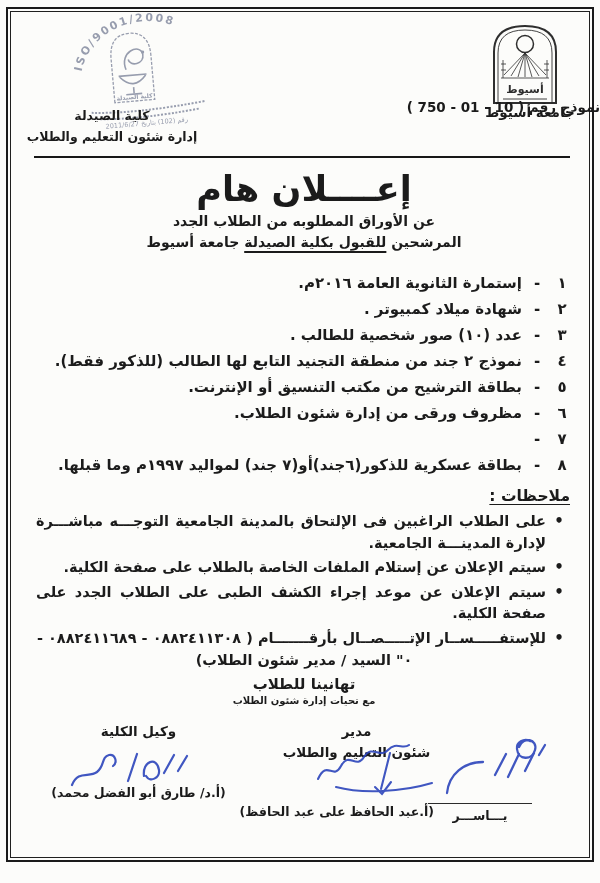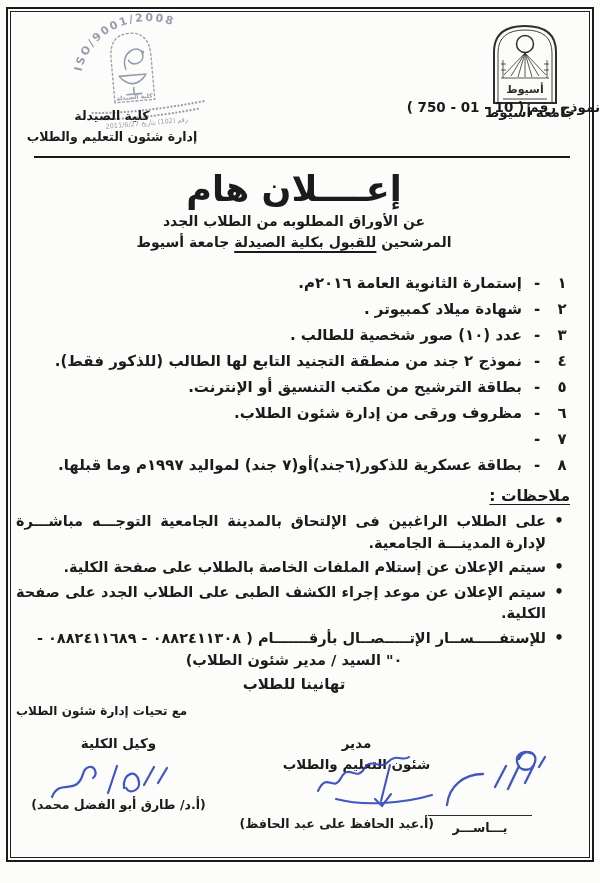--- a/index.html
+++ b/index.html
@@ -14,35 +14,35 @@
   .frame-inner{position:absolute;inset:2px;border:1.6px solid #1f1f1f;}
   
   .stamp{position:absolute;left:58px;top:8px;width:175px;height:120px;transform:rotate(-5deg);opacity:.9;}
   .emblem{position:absolute;left:490px;top:20px;width:70px;height:86px;}
   .univ-label{position:absolute;left:470px;top:104px;width:120px;text-align:center;font-weight:bold;font-size:13.5px;direction:rtl;}
   .form-line{position:absolute;left:0;right:0;top:99px;text-align:right;font-weight:bold;font-size:13.5px;direction:rtl;}
   .form-line .ltr{direction:ltr;unicode-bidi:isolate;letter-spacing:1px;}
   .faculty-block{position:absolute;left:16px;top:106px;width:192px;text-align:center;font-weight:bold;font-size:12.5px;line-height:1.65;direction:rtl;}
   .divider{position:absolute;left:34px;right:30px;top:156px;border-top:2.5px solid #171717;}
   
-  .content{position:absolute;left:16px;right:28px;top:161px;direction:rtl;text-align:right;}
+  .content{position:absolute;left:36px;right:28px;top:161px;direction:rtl;text-align:right;}
   .title{font-size:35px;font-weight:bold;text-align:center;margin:8px 0 2px;letter-spacing:.5px;}
   .sub{font-size:14px;font-weight:bold;text-align:center;line-height:1.5;}
   .sub u{text-underline-offset:4px;text-decoration-thickness:2px;}
   .items{margin-top:17px;}
   .item{display:flex;font-weight:bold;font-size:15px;line-height:26px;}
   .item .num{width:20px;text-align:center;flex:none;}
   .item .dash{width:30px;text-align:center;flex:none;}
   .notes-label{font-size:15.5px;font-weight:bold;text-decoration:underline;text-underline-offset:3px;margin:9px 2px 6px;}
   .note{display:flex;font-weight:bold;font-size:14.5px;line-height:21.5px;margin-bottom:3px;}
   .note .bullet{width:26px;text-align:center;flex:none;font-size:15px;}
   .note .ntext{flex:1;text-align:justify;}
   .contact2{text-align:center;font-weight:bold;font-size:14.5px;margin-top:1px;}
   .congrats{text-align:center;font-weight:bold;font-size:15px;margin-top:7px;letter-spacing:.5px;}
-  .greeting{text-align:left;font-weight:bold;font-size:12px;margin-top:11px;letter-spacing:.5px;}
+  .greeting{text-align:center;font-weight:bold;font-size:10px;margin-top:2px;letter-spacing:.5px;}
   
   .sign-block{position:relative;height:130px;margin-top:9px;}
   .sig-col{position:absolute;text-align:center;font-weight:bold;}
   .sig-title{font-size:13.5px;line-height:1.55;}
   .sig-name{font-size:12.5px;white-space:nowrap;}
   .col-right{right:2px;top:2px;width:140px;}
   .col-center{right:138px;top:6px;width:155px;}
   .col-center .sig-name{margin-top:41px;}
   .col-left{left:0px;top:6px;width:205px;}
   .col-left .sig-name{margin-top:43px;}

